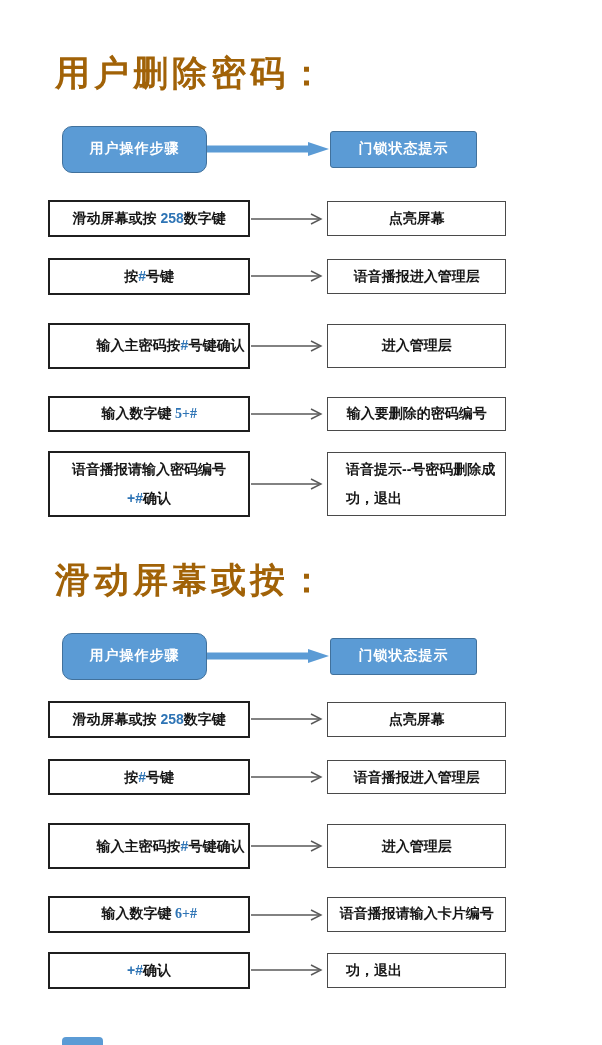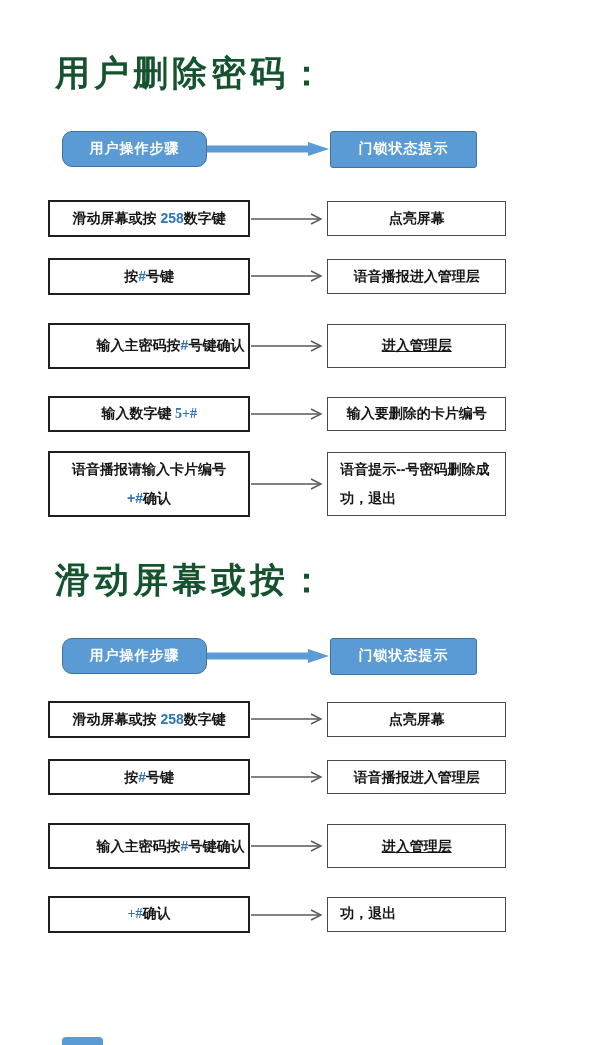--- a/index.html
+++ b/index.html
@@ -18,33 +18,33 @@
     font-family:"Liberation Sans","DejaVu Sans",sans-serif;
     color:var(--ink);
   }
   .section{padding-left:48px;}
   .section .title{
     margin:0 0 36px 7px;
     font-size:35px;
     font-weight:800;
     letter-spacing:4px;
     line-height:1.18;
-    color:#14532d;
+    color:#a16207;
   }
   .s1{padding-top:52px;}
   .s2{padding-top:42px;}
 
   
   .legend-row{
     display:flex;align-items:center;
     margin:0 0 31px 14px;
     height:40px;
   }
   .pill{
-    width:145px;height:36px;
+    width:145px;height:47px;
     background:var(--accent);
     border:1px solid var(--accent-border);
     border-radius:10px;
     display:flex;align-items:center;justify-content:center;
     box-sizing:border-box;
   }
   .legend-right{
     width:147px;height:37px;
     background:var(--accent);
     border:1px solid var(--accent-border);
@@ -67,33 +67,33 @@
     text-align:center;
     font-size:14px;font-weight:700;
     color:var(--ink);
     background:#fff;
     padding:2px 4px;
   }
   .box .line{line-height:2.05;}
   .step-box{width:213px;min-height:36px;border:2px solid #1f1f1f;}
   .status-box{width:188px;min-height:34px;border:1.5px solid #4a4a4a;}
   .status-box.multiline{
-    align-items:flex-start;text-align:left;padding-left:12px;
+    align-items:flex-start;text-align:left;padding-left:18px;
   }
   .hl{color:var(--hl);}
   .arrow-wrap{flex:1;display:flex;align-items:center;justify-content:center;}
   .arrow-wrap svg{color:var(--arrow);display:block;}
 
   
   .rows .flow-row:nth-of-type(1){margin-bottom:21px;}
   .rows .flow-row:nth-of-type(2){margin-bottom:28px;}
   .rows .flow-row:nth-of-type(3){margin-bottom:27px;}
   .rows .flow-row:nth-of-type(4){margin-bottom:19px;font-family:Liberation Serif, serif;}
   .rows .flow-row:nth-of-type(3) .step-box{min-height:46px;align-items:flex-end;}
-  .rows .flow-row:nth-of-type(3) .status-box{min-height:44px;text-decoration:underline;}
+  .rows .flow-row:nth-of-type(3) .status-box{min-height:44px;}
   .s2 .legend-row{margin-bottom:25px;}
 
   
   .cutoff{
     position:absolute;left:62px;top:1037px;
     width:41px;height:8px;
     background:var(--accent);
     border-radius:4px 4px 0 0;
   }
 </style>
@@ -166,27 +166,27 @@
     <div class="box step-box">
               <div class="line"><span>输入数字键 </span><span class="hl">5+#</span></div>
             </div>
     <div class="arrow-wrap">
       <svg width="77" height="14" viewBox="0 0 77 14">
         <line x1="1" y1="7" x2="69" y2="7" stroke="currentColor" stroke-width="1.4"></line>
         <polyline points="61,2 71,7 61,12" fill="none" stroke="currentColor" stroke-width="1.4"></polyline>
       </svg>
     </div>
     <div class="box status-box">
-              <div class="line">输入要删除的卡片编号</div>
-            </div>
-  </div>
-
-  <div class="flow-row">
-    <div class="box step-box">
-              <div class="line"><span>语音播报请输入卡片编号</span></div>
+              <div class="line">输入要删除的密码编号</div>
+            </div>
+  </div>
+
+  <div class="flow-row">
+    <div class="box step-box">
+              <div class="line"><span>语音播报请输入密码编号</span></div>
               <div class="line"><span class="hl">+#</span><span>确认</span></div>
             </div>
     <div class="arrow-wrap">
       <svg width="77" height="14" viewBox="0 0 77 14">
         <line x1="1" y1="7" x2="69" y2="7" stroke="currentColor" stroke-width="1.4"></line>
         <polyline points="61,2 71,7 61,12" fill="none" stroke="currentColor" stroke-width="1.4"></polyline>
       </svg>
     </div>
     <div class="box status-box multiline">
               <div class="line">语音提示--号密码删除成</div>
@@ -249,20 +249,34 @@
       <svg width="77" height="14" viewBox="0 0 77 14">
         <line x1="1" y1="7" x2="69" y2="7" stroke="currentColor" stroke-width="1.4"></line>
         <polyline points="61,2 71,7 61,12" fill="none" stroke="currentColor" stroke-width="1.4"></polyline>
       </svg>
     </div>
     <div class="box status-box">
               <div class="line">进入管理层</div>
             </div>
   </div>
 
+  <div class="flow-row">
+    <div class="box step-box">
+              <div class="line"><span>输入数字键 </span><span class="hl">6+#</span></div>
+            </div>
+    <div class="arrow-wrap">
+      <svg width="77" height="14" viewBox="0 0 77 14">
+        <line x1="1" y1="7" x2="69" y2="7" stroke="currentColor" stroke-width="1.4"></line>
+        <polyline points="61,2 71,7 61,12" fill="none" stroke="currentColor" stroke-width="1.4"></polyline>
+      </svg>
+    </div>
+    <div class="box status-box">
+              <div class="line">语音播报请输入卡片编号</div>
+            </div>
+  </div>
 
   <div class="flow-row">
     <div class="box step-box">
               <div class="line"><span class="hl">+#</span><span>确认</span></div>
             </div>
     <div class="arrow-wrap">
       <svg width="77" height="14" viewBox="0 0 77 14">
         <line x1="1" y1="7" x2="69" y2="7" stroke="currentColor" stroke-width="1.4"></line>
         <polyline points="61,2 71,7 61,12" fill="none" stroke="currentColor" stroke-width="1.4"></polyline>
       </svg>

